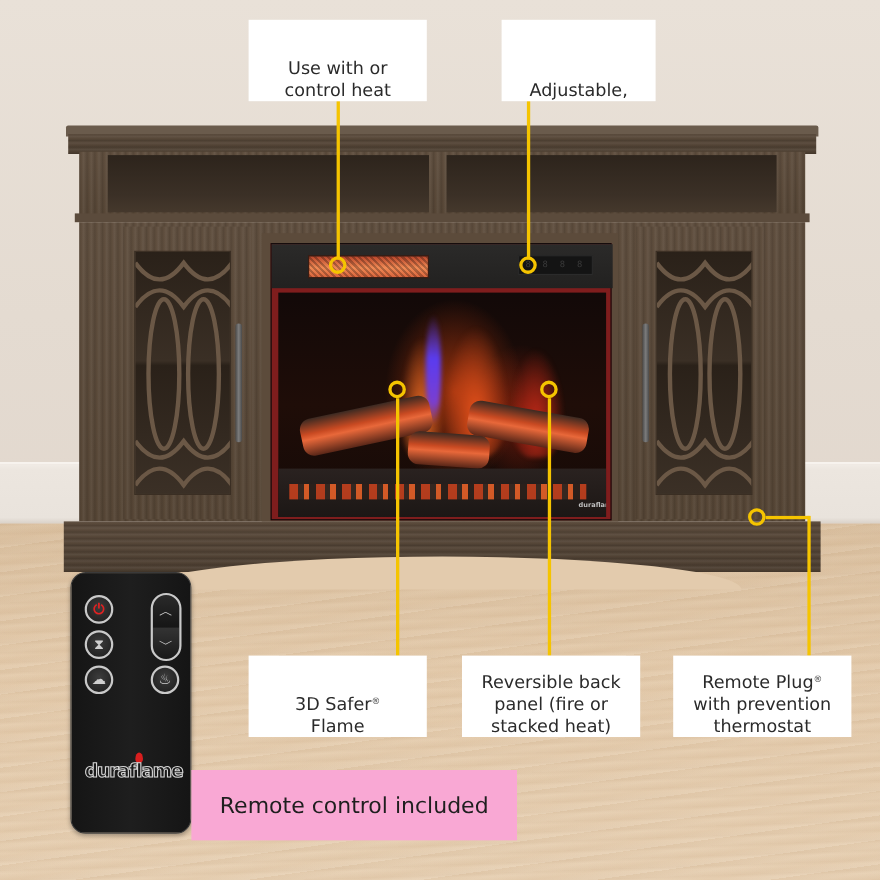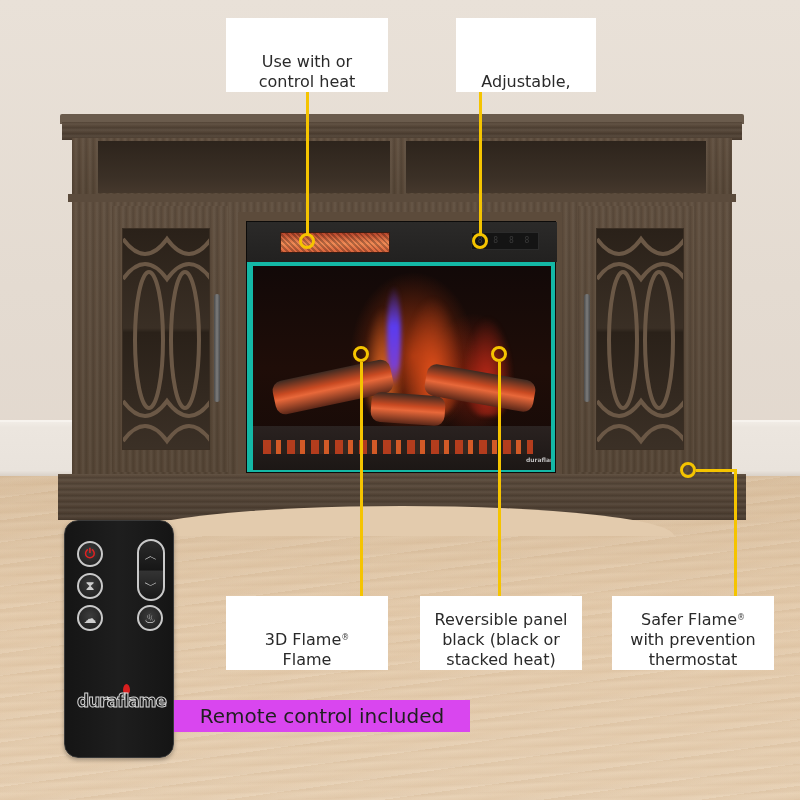--- a/index.html
+++ b/index.html
@@ -52,21 +52,21 @@
     }
     .handle { position: absolute; top: 88px; width: 6px; height: 108px; background: linear-gradient(90deg, #4a4a4a, #7c7c7c, #4a4a4a); border-radius: 3px; }
     .door.left .handle { left: 102px; }
     .door.right .handle { left: 6px; }
 
     .plinth { position: absolute; left: 58px; top: 474px; width: 688px; height: 46px; }
     .plinth-curve { position: absolute; left: 130px; top: 506px; width: 544px; height: 30px; background: #e3cbad; border-radius: 50% 50% 0 0 / 100% 100% 0 0; }
 
     
     .fp-surround { position: absolute; left: 238px; top: 212px; width: 324px; height: 262px; background: #5c4b3b; }
-    .fp-insert { position: absolute; left: 246px; top: 221px; width: 310px; height: 252px; background: #14b8a6; border: 1px solid #0c0b0a; }
+    .fp-insert { position: absolute; left: 246px; top: 221px; width: 310px; height: 252px; background: #7f1d1d; border: 1px solid #0c0b0a; }
     .fp-control-bar { position: absolute; left: 0; top: 0; width: 310px; height: 40px; background: linear-gradient(180deg, #2b2a29, #222120); }
     .heater {
       position: absolute; left: 33px; top: 10px; width: 110px; height: 21px;
       background:
         repeating-linear-gradient(45deg, rgba(0,0,0,0.25) 0 2px, rgba(0,0,0,0) 2px 4px),
         linear-gradient(180deg, #b8452a, #ef8a55 55%, #d9633b);
       border: 1px solid #3a1c12;
     }
     .display { position: absolute; left: 224px; top: 10px; width: 68px; height: 18px; background: #141414; border: 1px solid #2b2b2b; color: #3a3a3a; font-size: 8px; letter-spacing: 3px; text-align: center; line-height: 16px; font-family: "DejaVu Sans Mono", monospace; }
     .firebox {
@@ -101,22 +101,22 @@
       box-shadow: 0 2px 4px rgba(0,0,0,0.3);
     }
     .rbtn { position: absolute; width: 26px; height: 26px; border-radius: 50%; border: 2px solid #c9c9c9; background: radial-gradient(circle at 50% 40%, #3c3c3c, #1b1b1b); display: flex; align-items: center; justify-content: center; color: #cfcfcf; font-size: 13px; }
     .rbtn.power { color: #e02222; font-weight: bold; }
     .updown { position: absolute; left: 72px; top: 18px; width: 28px; height: 62px; border-radius: 14px; border: 2px solid #c9c9c9; background: linear-gradient(180deg, #2a2a2a, #161616 50%, #333 52%, #191919); }
     .updown span { position: absolute; left: 0; width: 100%; text-align: center; color: #cfcfcf; font-size: 13px; }
     .remote-logo { position: absolute; left: 12px; top: 170px; width: 86px; text-align: center; color: #1a1a1a; font-size: 17px; font-weight: bold; letter-spacing: -1px; font-family: "DejaVu Sans", sans-serif; -webkit-text-stroke: 1px #d6d6d6; }
     .remote-logo-flame { position: absolute; left: 58px; top: 163px; width: 7px; height: 10px; background: #d81e1e; border-radius: 50% 50% 50% 50% / 60% 60% 40% 40%; }
 
     .banner {
-      position: absolute; left: 174px; top: 700px; width: 296px; height: 32px;
-      background: #d946ef; color: #1f1f1f; font-size: 20px;
+      position: absolute; left: 174px; top: 700px; width: 296px; height: 64px;
+      background: #f9a8d4; color: #1f1f1f; font-size: 20px;
       display: flex; align-items: center; justify-content: center;
     }
   </style>
 </head>
 <body>
 
 <div class="wall"></div>
 <div class="baseboard"></div>
 <div class="floor"></div>
 
@@ -204,32 +204,32 @@
 <div class="callout" style="left:226px;top:18px;width:162px;height:74px;">
   <span>Use with or</span>
   <span>control heat</span>
 </div>
 
 <div class="callout" style="left:424px;top:18px;width:140px;height:74px;margin-left:32px;">
   <span>Adjustable,</span>
 </div>
 
 <div class="callout" style="left:226px;top:596px;width:162px;height:74px;">
-  <span><span>3D Flame</span><sup>®</sup></span>
+  <span><span>3D Safer</span><sup>®</sup></span>
   <span>Flame</span>
 </div>
 
 <div class="callout" style="left:420px;top:596px;width:162px;height:74px;">
-  <span>Reversible panel</span>
-  <span>black (black or</span>
+  <span>Reversible back</span>
+  <span>panel (fire or</span>
   <span>stacked heat)</span>
 </div>
 
 <div class="callout" style="left:612px;top:596px;width:162px;height:74px;">
-  <span><span>Safer Flame</span><sup>®</sup></span>
+  <span><span>Remote Plug</span><sup>®</sup></span>
   <span>with prevention</span>
   <span>thermostat</span>
 </div>
 
 <div class="remote">
   <div class="rbtn power" style="left:12px;top:20px;">
     <span>⏻</span>
   </div>
   <div class="rbtn" style="left:12px;top:52px;">
     <span>⧗</span>

